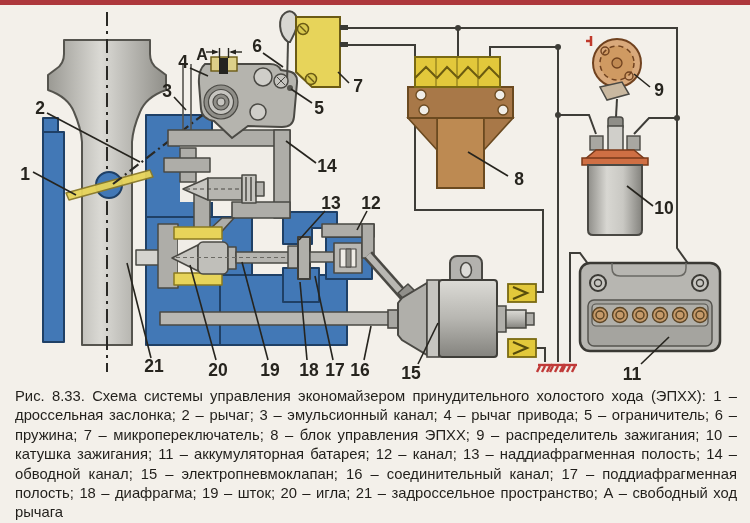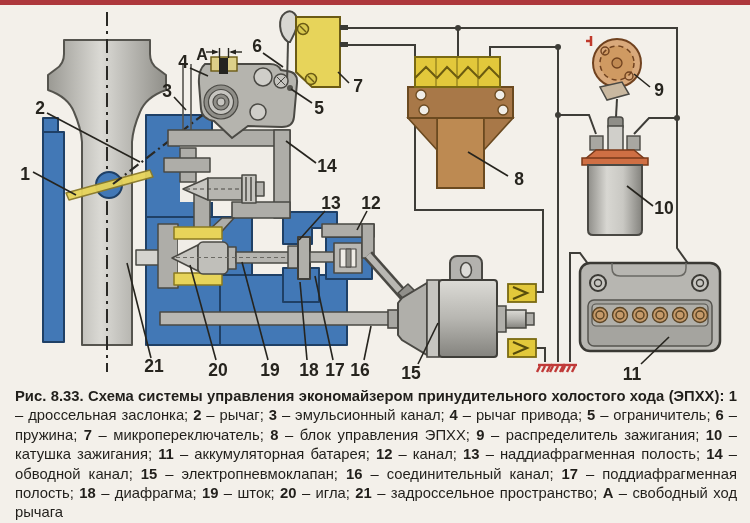--- a/index.html
+++ b/index.html
@@ -2,21 +2,21 @@
 <html><head>
 <meta charset="utf-8">
 <style>
   html,body{margin:0;padding:0;background:#888;}
   .page{position:relative;width:750px;height:523px;background:#f3f0ea;overflow:hidden;
         font-family:"Liberation Sans",sans-serif;}
   svg{display:block;position:absolute;left:0;top:0;}
   .caption{position:absolute;left:15px;right:13px;top:387px;
            font:400 14.8px/19.4px "Liberation Sans",sans-serif;
            color:#211f1b;text-align:justify;}
-  .caption b{font-weight:700;}
+  .caption b{font-weight:400;}
   text.callout{font:700 17.5px "Liberation Sans",sans-serif;fill:#26241e;}
   text.dim{font:700 16px "Liberation Sans",sans-serif;fill:#26241e;}
 </style>
 </head>
 <body>
 
 <div class="page">
 <svg width="750" height="387" viewBox="0 0 750 387">
   <defs>
     <linearGradient id="gMetal" x1="0" y1="0" x2="1" y2="0">

